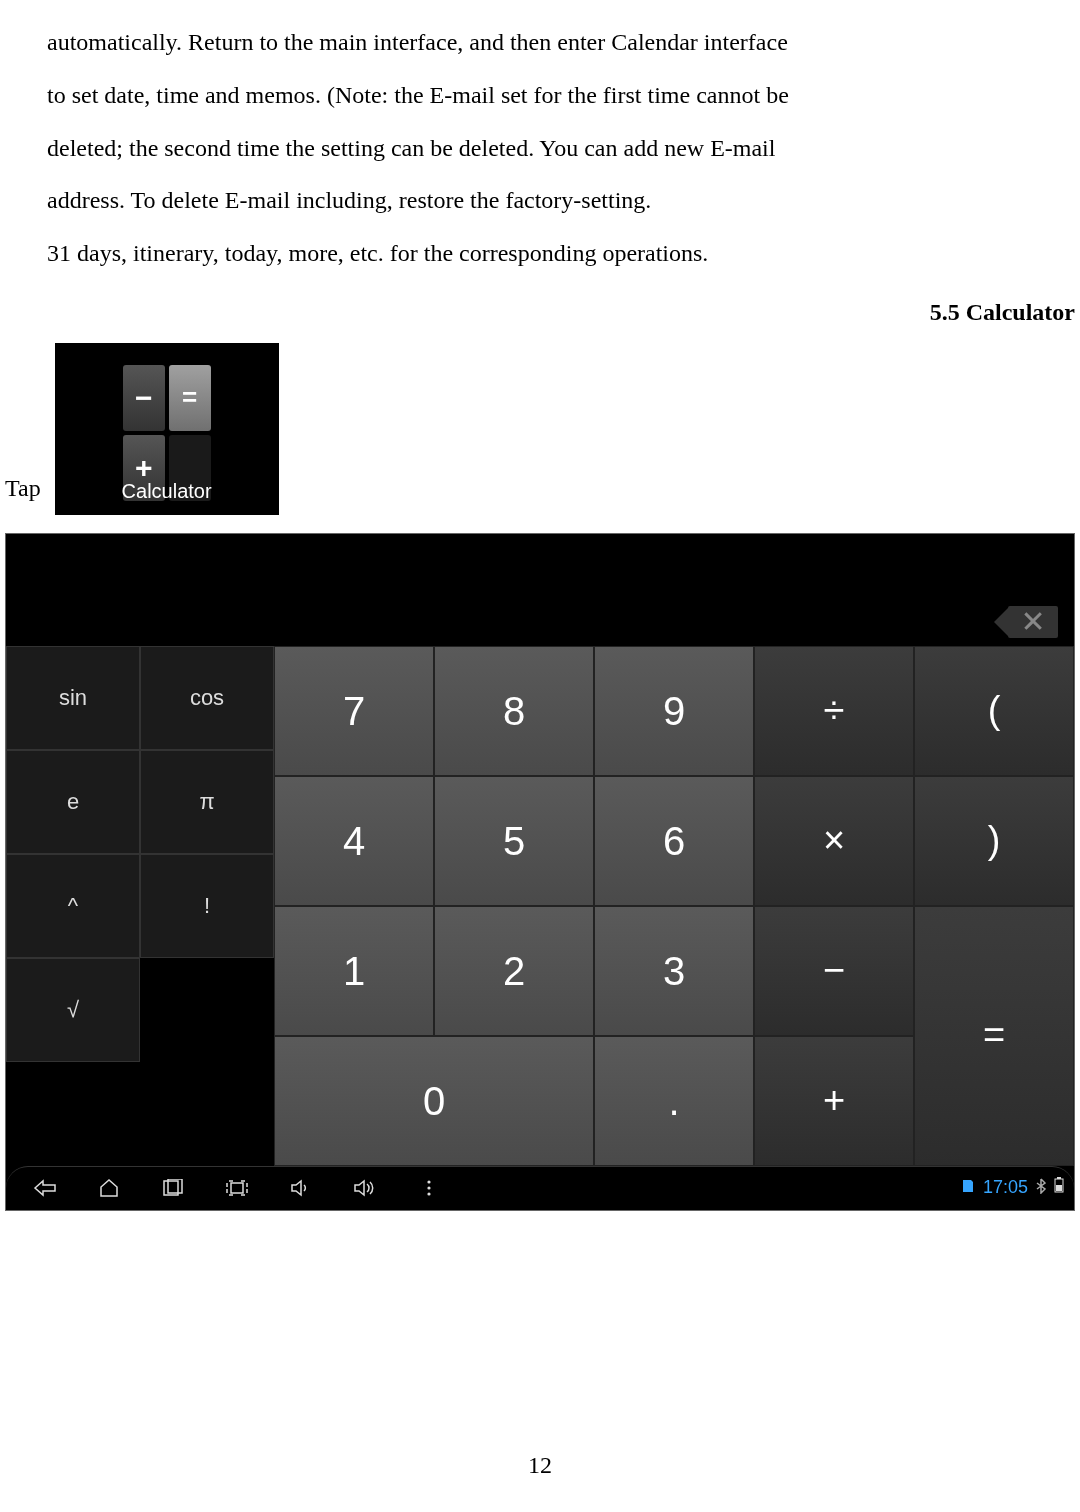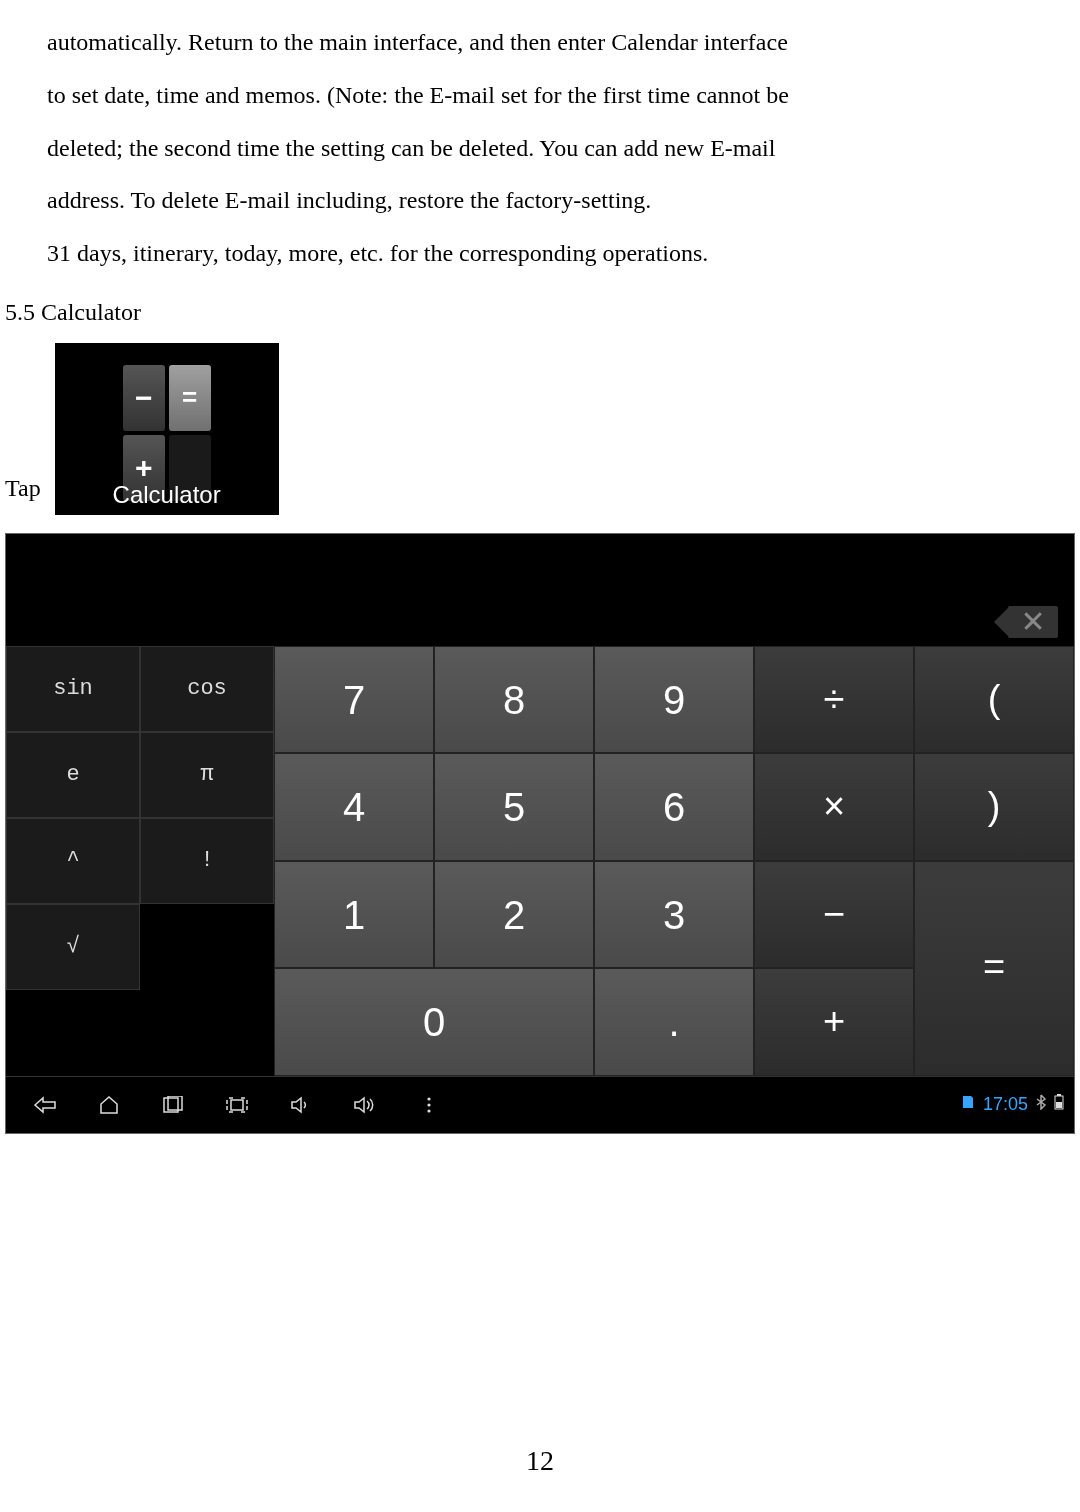--- a/index.html
+++ b/index.html
@@ -18,22 +18,23 @@
     }
     .para-indent {
       padding-left: 42px;
       text-align: justify;
     }
     .para-num {
       padding-left: 0;
       text-align: justify;
     }
     .section-head {
-      font-weight: normal;
+      font-weight: bold;
       margin-top: 6px;
+      text-align: right;
     }
     .tapline {
       display: flex;
       align-items: flex-end;
       gap: 14px;
       margin-top: 4px;
       margin-bottom: 18px;
     }
     .calc-icon-block {
       width: 224px;
@@ -63,21 +64,21 @@
       font-weight: bold;
       border-radius: 3px;
     }
     .calc-tile.minus { background: linear-gradient(#555,#333); color:#fff; font-size:30px; }
     .calc-tile.equals { background: linear-gradient(#a0a0a0,#707070); color:#fff; font-size:26px; }
     .calc-tile.plus { background: linear-gradient(#555,#333); color:#fff; font-size:30px; }
     .calc-tile.blank { background: #1a1a1a; }
     .calc-icon-label {
       color: #fff;
       font-family: Arial, sans-serif;
-      font-size: 24px;
+      font-size: 20px;
       margin-top: 12px;
     }
     
     .calc-screenshot {
       width: 1070px;
       margin: 0 auto 10px;
       background: #000;
       border: 1px solid #666;
       font-family: Arial, sans-serif;
     }
@@ -113,29 +114,29 @@
     .calc-body {
       display: flex;
     }
     .calc-sci {
       width: 268px;
       display: grid;
       grid-template-columns: 1fr 1fr;
       grid-template-rows: repeat(5, 1fr);
     }
     .calc-sci .btn {
-      height: 86px;
+      height: 104px;
       border: 1px solid #333;
       background: #1b1b1b;
       color: #ddd;
       font-size: 22px;
       display: flex;
       align-items: center;
       justify-content: center;
-      font-family: Liberation Mono, monospace;
+      font-family: Liberation Sans, sans-serif;
     }
     .calc-num {
       flex: 1;
       display: grid;
       grid-template-columns: 1fr 1fr 1fr;
       grid-template-rows: repeat(4, 1fr);
     }
     .calc-num .btn {
       border: 1px solid #222;
       background: linear-gradient(#5a5a5a,#4a4a4a);
@@ -160,26 +161,27 @@
       color: #fff;
       font-size: 38px;
       display: flex;
       align-items: center;
       justify-content: center;
       font-family: Arial, sans-serif;
     }
     .calc-ops .btn.eq { grid-row: 3 / 5; grid-column: 2; }
     
     .calc-navbar {
-      height: 57px;
+      height: 44px;
       background: #000;
       border-top: 1px solid #333;
       display: flex;
       align-items: center;
       padding: 0 10px;
+      border-radius: 22px;
     }
     .calc-navbar .navbtn {
       width: 58px;
       height: 38px;
       color: #eee;
       display: flex;
       align-items: center;
       justify-content: center;
       font-size: 20px;
       margin-right: 6px;
@@ -197,21 +199,21 @@
     .status .sig, .status .bt {
       color: #bbb;
       font-size: 16px;
     }
     .page-number {
       position: absolute;
       bottom: 20px;
       left: 0;
       right: 0;
       text-align: center;
-      font-size: 28px;
+      font-size: 24px;
     }
   </style>
 </head>
 <body>
 
 <div class="page-content">
 
   <p class="para-indent">automatically. Return to the main interface, and then enter Calendar interface</p>
   <p class="para-indent">to set date, time and memos. (Note: the E-mail set for the first time cannot be</p>
   <p class="para-indent">deleted; the second time the setting can be deleted. You can add new E-mail</p>

